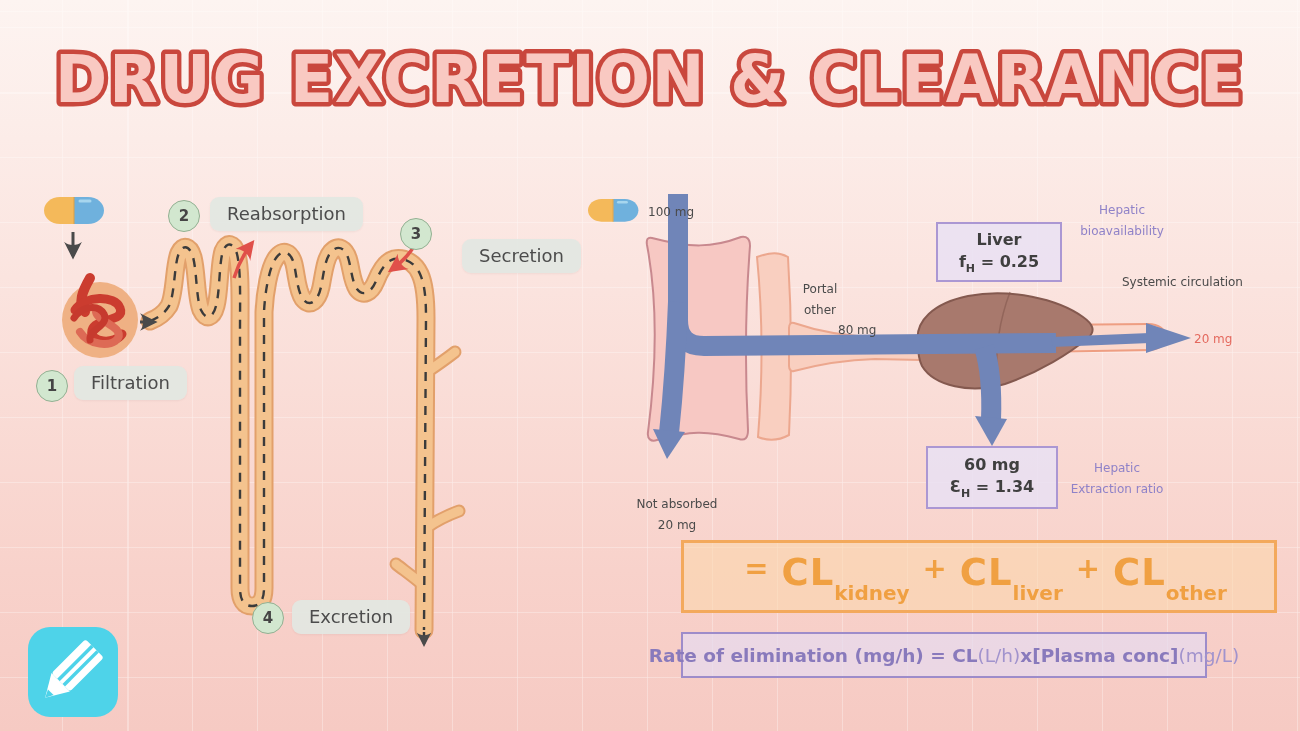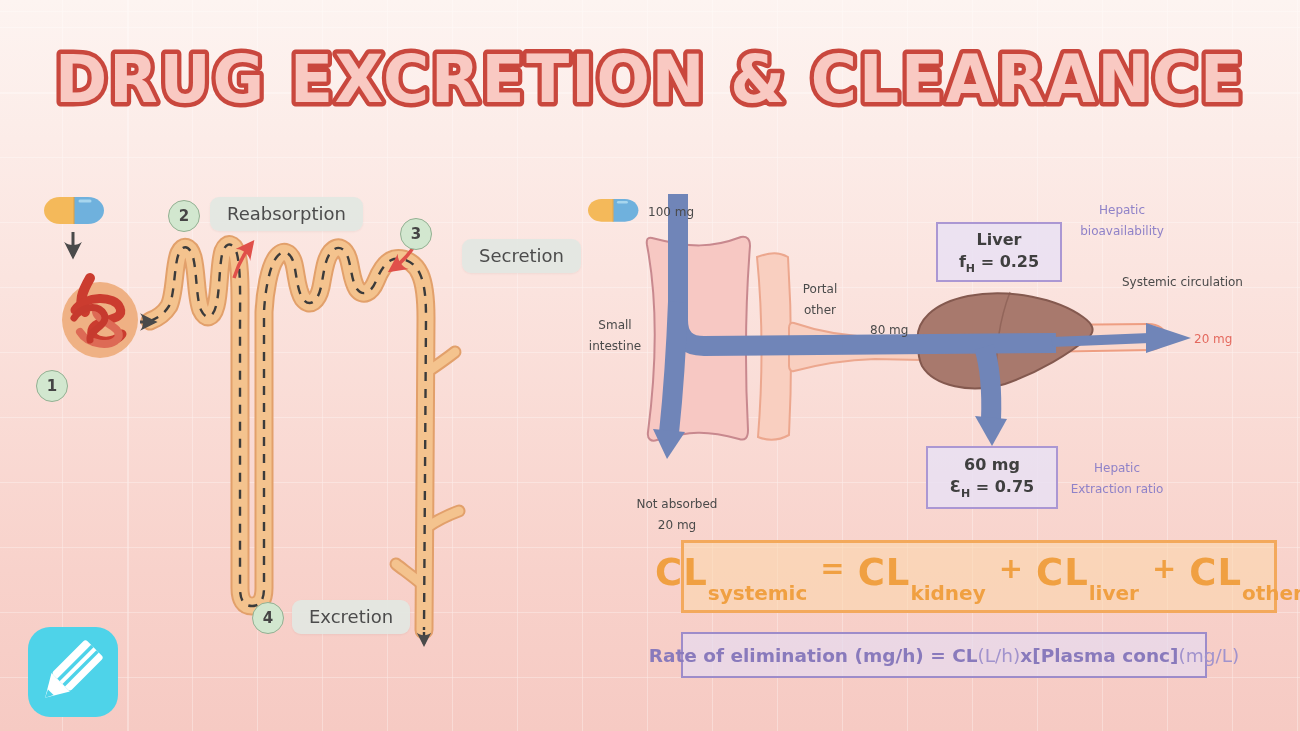--- a/index.html
+++ b/index.html
@@ -126,20 +126,21 @@
       <path d="M30,0 L16,0 C7,0 0,6 0,13.5 C0,21 7,27 16,27 L30,27 Z" fill="#f4b95a"></path>
       <path d="M30,0 L44,0 C53,0 60,6 60,13.5 C60,21 53,27 44,27 L30,27 Z" fill="#6fb1dd"></path>
       <rect x="29" y="0" width="2" height="27" fill="#d99f45" opacity=".5"></rect>
       <path d="M36,4 L46,4" stroke="#a7d6ee" stroke-width="3" stroke-linecap="round"></path>
     </g>
   </svg>
 
   <div class="stepnum" style="left:36px;top:370px;">
       <span>1</span>
     </div>
+  <div class="chip" style="left:74px;top:366px;">Filtration</div>
 
   <div class="stepnum" style="left:168px;top:200px;">
       <span>2</span>
     </div>
   <div class="chip" style="left:210px;top:197px;">Reabsorption</div>
 
   <div class="stepnum" style="left:400px;top:218px;">
       <span>3</span>
     </div>
   <div class="chip" style="left:462px;top:215px;margin-top:24px;">Secretion</div>
@@ -180,29 +181,25 @@
 
     <g transform="translate(588,199) scale(0.84)">
       <path d="M30,0 L16,0 C7,0 0,6 0,13.5 C0,21 7,27 16,27 L30,27 Z" fill="#f4b95a"></path>
       <path d="M30,0 L44,0 C53,0 60,6 60,13.5 C60,21 53,27 44,27 L30,27 Z" fill="#6fb1dd"></path>
       <rect x="29" y="0" width="2" height="27" fill="#d99f45" opacity=".5"></rect>
       <path d="M36,4 L46,4" stroke="#a7d6ee" stroke-width="3" stroke-linecap="round"></path>
     </g>
   </svg>
 
   <div class="dlabel" style="left:648px;top:202px;">100 mg</div>
-  <div class="dlabel center" style="left:563px;top:315px;width:104px;">
-    <span>Small</span><br>
-    <span>intestine</span>
-  </div>
   <div class="dlabel center" style="left:783px;top:279px;width:74px;">
     <span>Portal</span><br>
     <span>other</span>
   </div>
-  <div class="dlabel" style="left:838px;top:320px;margin-left:32px;">80 mg</div>
+  <div class="dlabel" style="left:838px;top:320px;">80 mg</div>
   <div class="dlabel center" style="left:610px;top:464px;width:134px;margin-top:30px;">
     <span>Not absorbed</span><br>
     <span>20 mg</span>
   </div>
 
   <div class="lavbox" style="left:936px;top:222px;width:126px;height:60px;">
     <span>Liver</span>
     <span>
       <span>f</span><span class="sub">H</span>
       <span>= 0.25</span>
@@ -212,30 +209,29 @@
     <span>Hepatic</span><br>
     <span>bioavailability</span>
   </div>
   <div class="dlabel" style="left:1122px;top:272px;">Systemic circulation</div>
   <div class="dlabel coral" style="left:1194px;top:329px;">20 mg</div>
 
   <div class="lavbox" style="left:926px;top:446px;width:132px;height:63px;">
     <span>60 mg</span>
     <span>
       <span>Ɛ</span><span class="sub">H</span>
-      <span>= 0.75</span>
+      <span>= 1.34</span>
     </span>
   </div>
   <div class="dlabel center purple" style="left:1048px;top:458px;width:138px;">
     <span>Hepatic</span><br>
     <span>Extraction ratio</span>
   </div>
 
   <div class="f-orange">
-    <span><span class="cl-main">CL</span><span class="cl-sub">systemic</span></span>
     <span class="cl-op">=</span>
     <span><span class="cl-main">CL</span><span class="cl-sub">kidney</span></span>
     <span class="cl-op">+</span>
     <span><span class="cl-main">CL</span><span class="cl-sub">liver</span></span>
     <span class="cl-op">+</span>
     <span><span class="cl-main">CL</span><span class="cl-sub">other</span></span>
   </div>
 
   <div class="f-purple">
     <span>Rate of elimination (mg/h) = CL </span>

